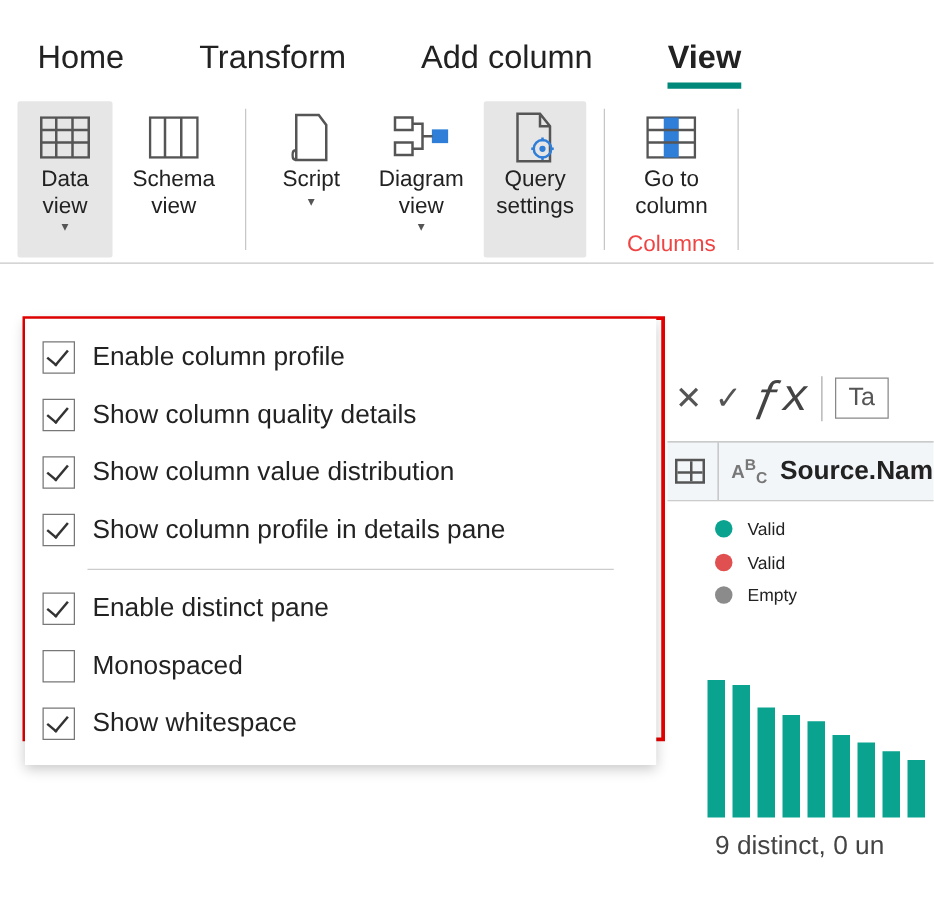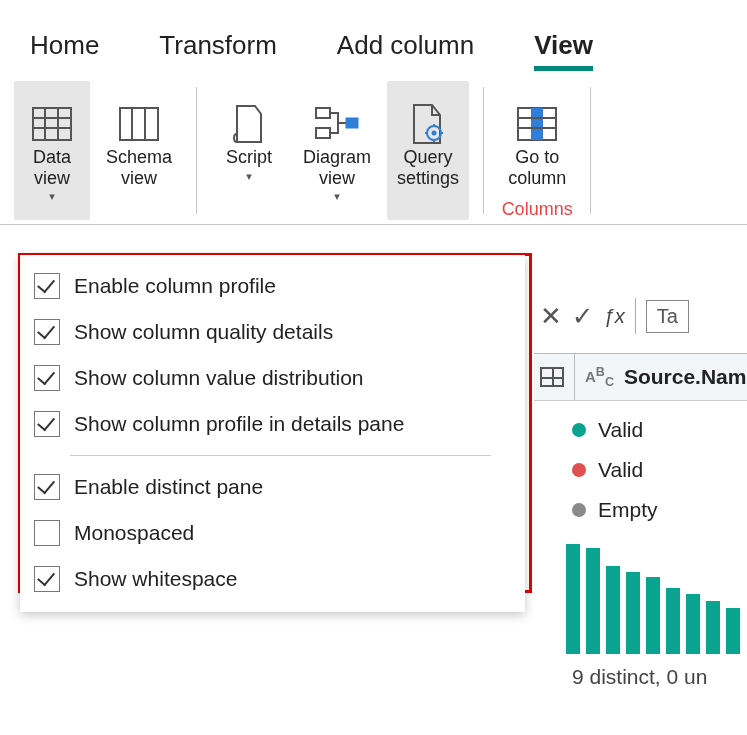--- a/index.html
+++ b/index.html
@@ -48,21 +48,21 @@
     margin: 6px 14px;
   }
   .rgroup { display: flex; gap: 6px; }
   .rcol   { display:flex; flex-direction:column; align-items:stretch; }
   .rbtn {
     display: flex;
     flex-direction: column;
     align-items: center;
     justify-content: flex-start;
     text-align: center;
-    padding: 20px 10px 4px 10px;
+    padding: 6px 10px 4px 10px;
     min-width: 76px;
     font-size: 18px;
     line-height: 1.15;
     border-radius: 2px;
     cursor: pointer;
     position: relative;
   }
   .rbtn.selected { background: #e6e6e6; }
   .rbtn-icon {
     height: 46px;
@@ -125,21 +125,21 @@
   
   .fx-bar {
     position: absolute;
     left: 540px; top: 298px;
     display: flex;
     align-items: center;
     gap: 10px;
     font-size: 20px;
     color: #555;
   }
-  .fx-bar .fx { font-style: italic; font-family: Liberation Sans, sans-serif; font-size: 20px; color:#444;}
+  .fx-bar .fx { font-style: italic; font-family: Liberation Mono, monospace; font-size: 36px; color:#444;}
   .fx-field {
     border-left: 1px solid #aaa;
     height: 36px;
   }
   .pill {
     border:1px solid #888;
     padding:4px 10px;
     background:#fff;
     font-size:20px;
   }
@@ -159,21 +159,21 @@
     font-size: 21px;
     font-weight: 600;
   }
   .table-ic { width:24px; height:20px; border:2px solid #555; position:relative; }
   .table-ic::before { content:""; position:absolute; left:0; right:0; top:50%; height:2px; background:#555;}
   .table-ic::after  { content:""; position:absolute; top:0; bottom:0; left:50%; width:2px; background:#555;}
 
   .quality {
     position: absolute;
     left: 572px; top: 410px;
-    font-size: 21px;
+    font-size: 14px;
     line-height: 1.9;
   }
   .qrow { display:flex; align-items:center; gap:12px;}
   .dot { width:14px; height:14px; border-radius:50%; }
   .dot.valid { background:#0aa390;}
   .dot.error { background:#e05050;}
   .dot.empty { background:#8b8b8b;}
 
   .spark {
     position: absolute;

